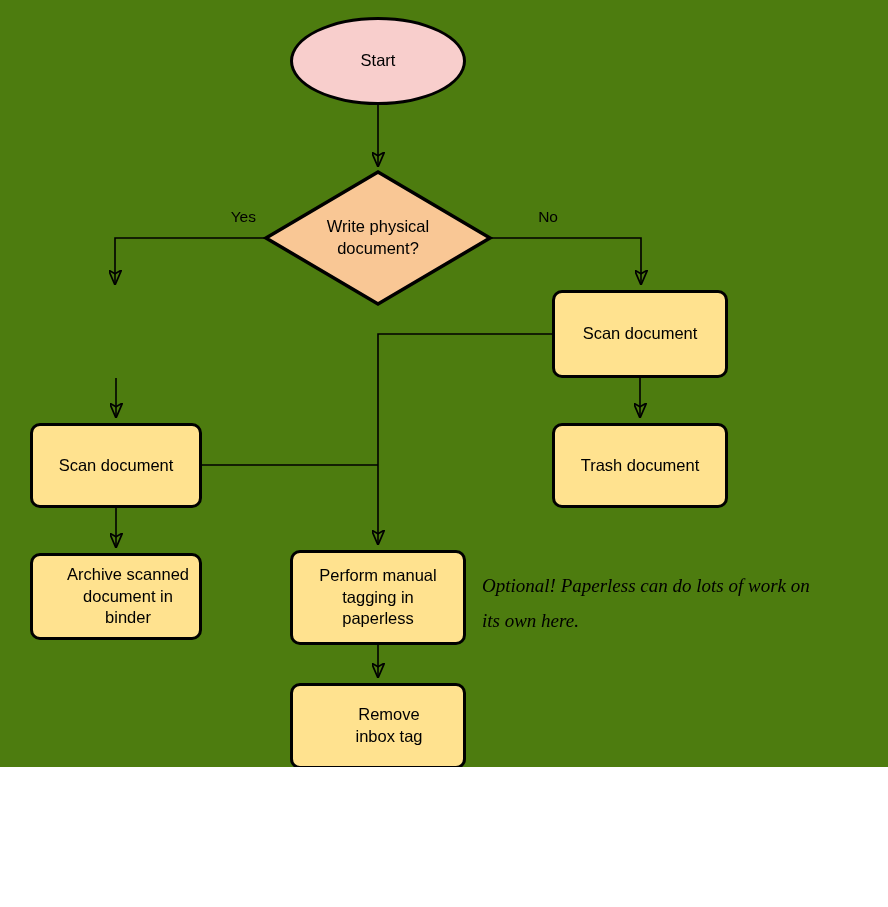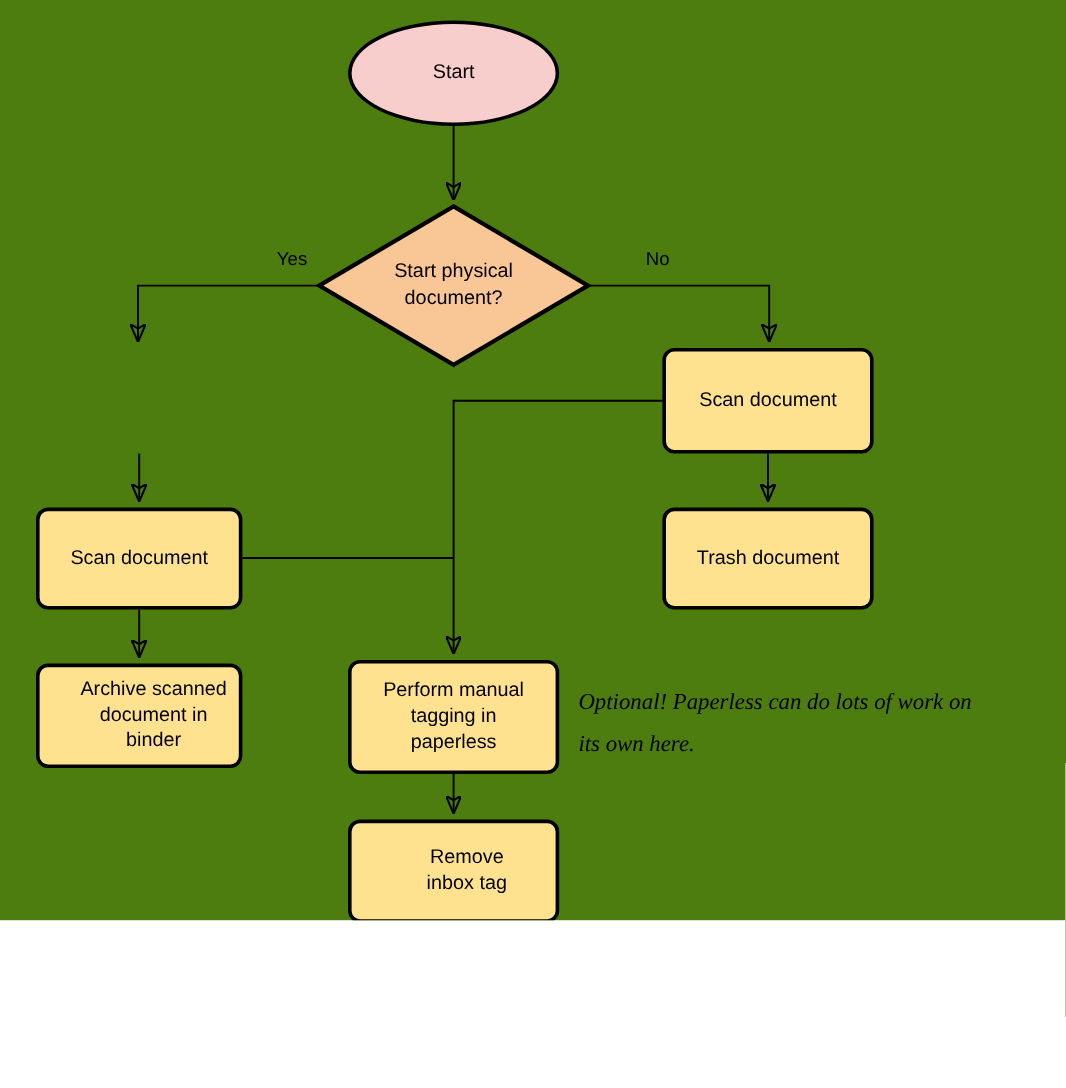--- a/index.html
+++ b/index.html
@@ -64,21 +64,21 @@
   </svg>
 
   <div id="n-start" class="node terminator">
     <span>Start</span>
   </div>
 
   <div id="n-decision" class="decision-wrap">
     <svg width="230" height="138" viewBox="0 0 230 138" xmlns="http://www.w3.org/2000/svg">
       <polygon points="115,3 227,69 115,135 3,69" style="fill:var(--decision-fill)" stroke="#000" stroke-width="3.5"></polygon>
     </svg>
-    <div class="decision-label">Start physical
+    <div class="decision-label">Write physical
 document?</div>
   </div>
 
 
   <div id="n-scan-l" class="node process">
     <span>Scan document</span>
   </div>
 
   <div id="n-archive" class="node process">
     <span>Archive scanned

